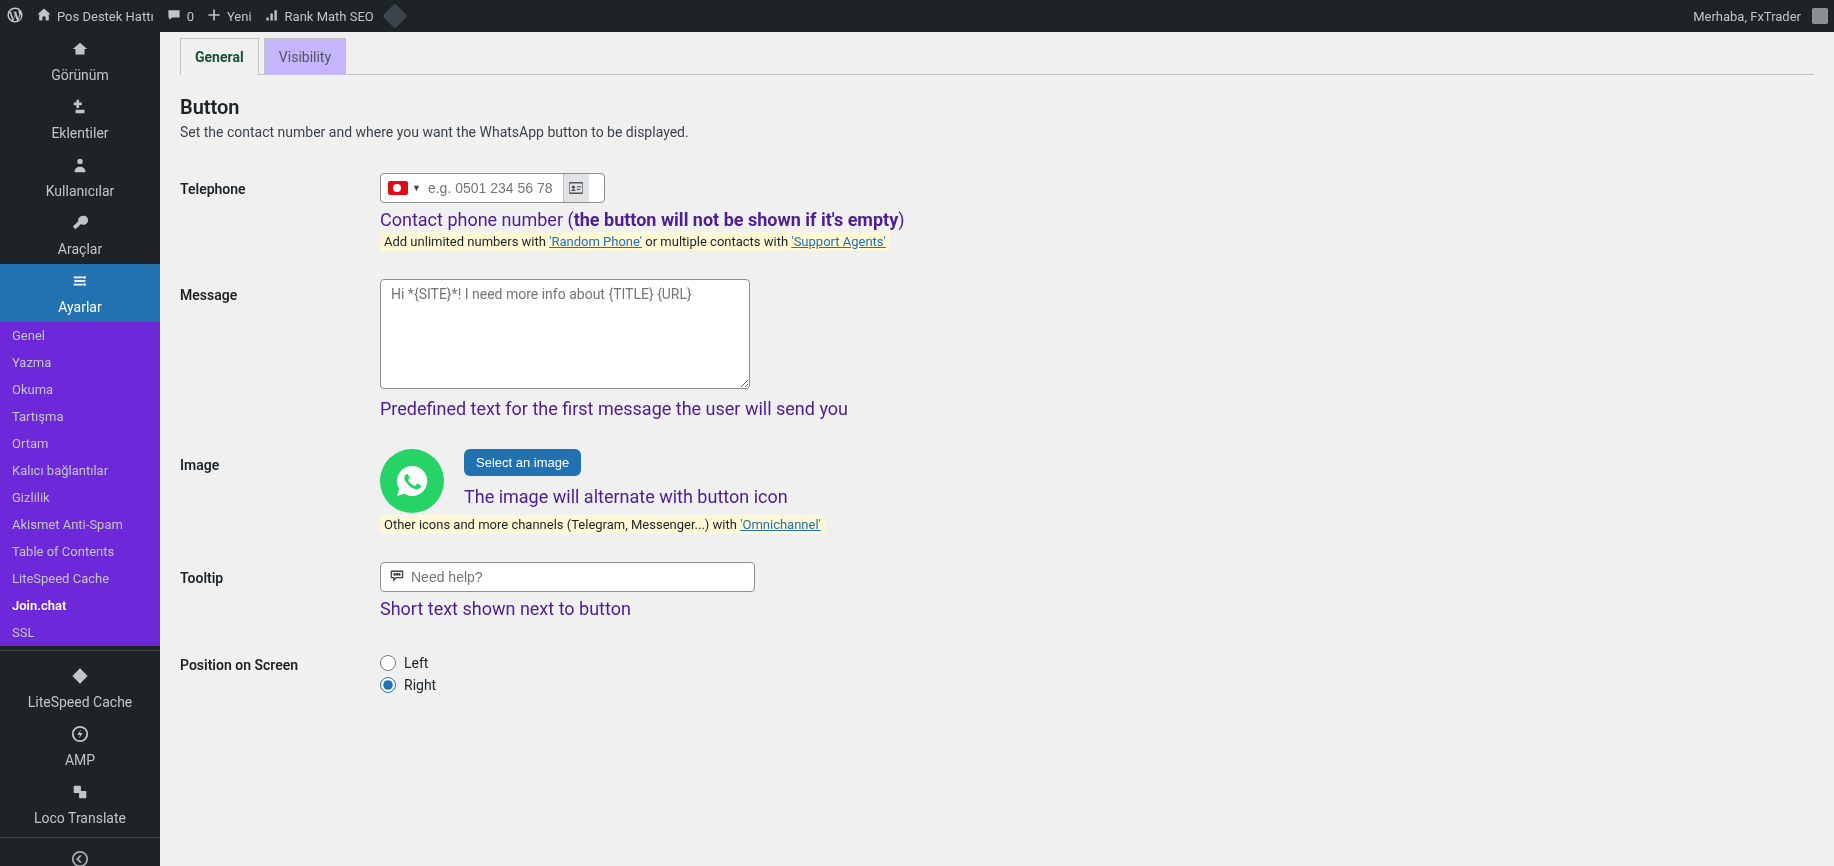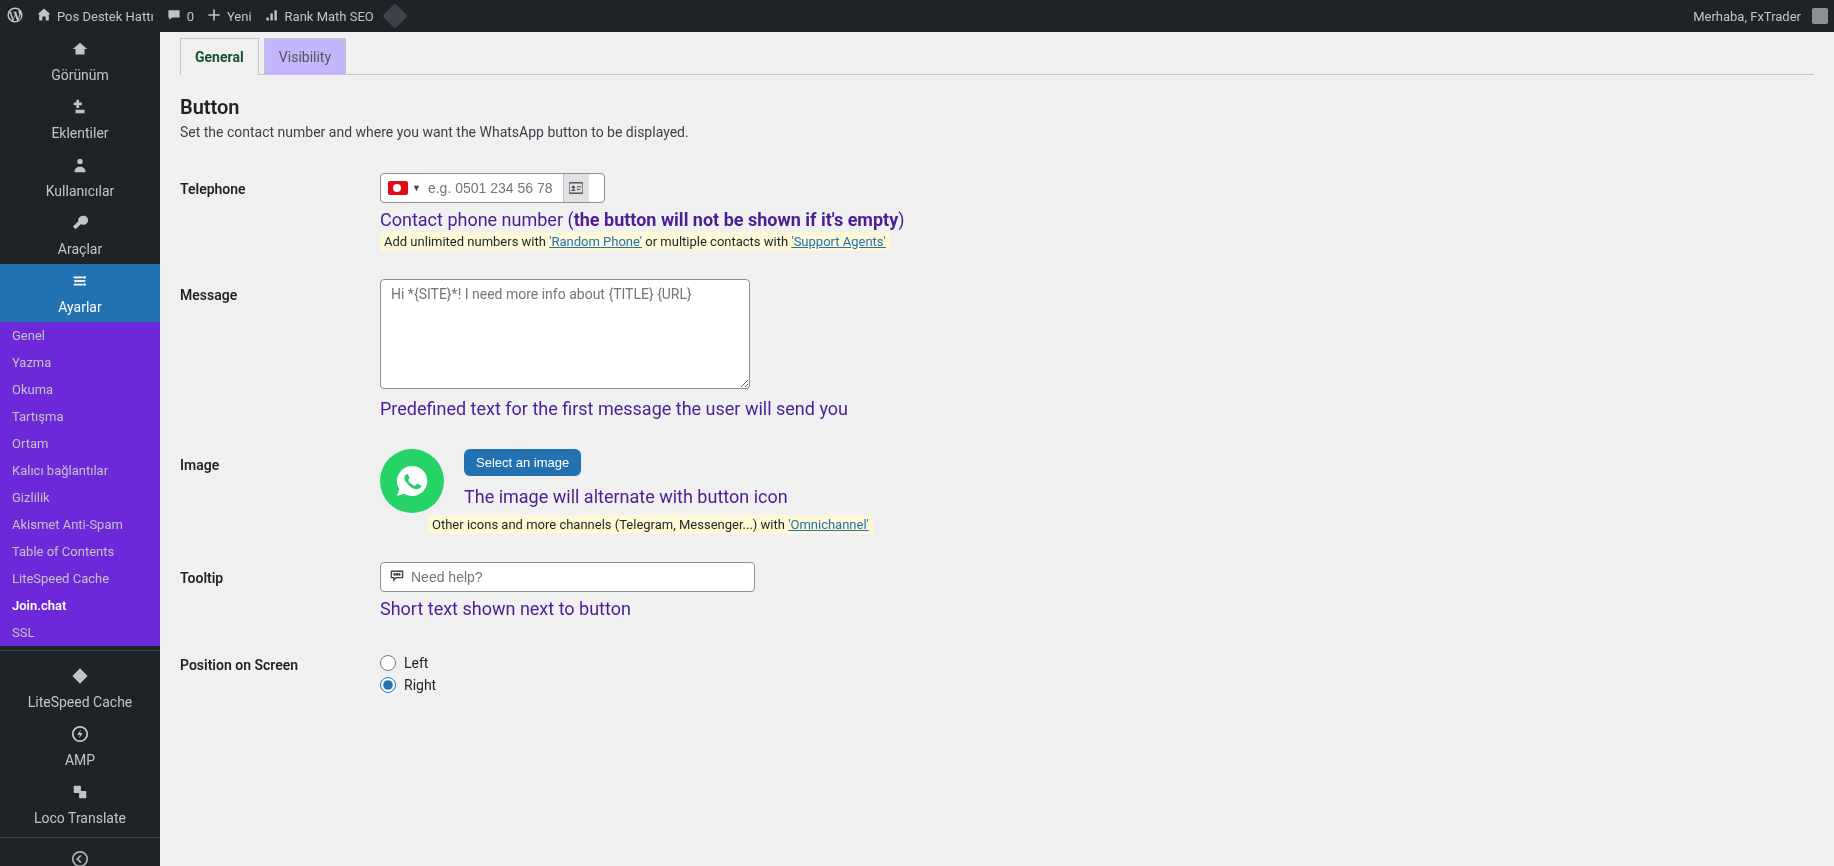--- a/index.html
+++ b/index.html
@@ -349,21 +349,21 @@
           <div class="whatsapp-circle">
             <svg viewBox="0 0 24 24">
                 <path d="M12 2a10 10 0 00-8.5 15.3L2 22l4.9-1.5A10 10 0 1012 2zm5.5 14.2c-.2.6-1.3 1.2-1.8 1.2-.5.1-1 .1-1.6-.1-.4-.1-.9-.3-1.5-.5-2.7-1.2-4.4-3.9-4.6-4.1-.1-.2-1.1-1.4-1.1-2.7s.7-1.9.9-2.2c.2-.2.5-.3.7-.3h.5c.2 0 .4 0 .5.4.2.5.7 1.7.8 1.8.1.1.1.3 0 .4-.1.2-.1.3-.3.4-.1.2-.3.4-.4.5-.1.1-.3.3-.1.6.2.3.8 1.3 1.7 2.1 1.2 1 2.1 1.3 2.4 1.5.3.1.5.1.6-.1.2-.2.7-.8.9-1.1.2-.3.4-.2.6-.1.3.1 1.7.8 1.9.9.3.1.5.2.5.3.1.2.1.7-.1 1.3z"></path>
               </svg>
           </div>
           <div class="img-col">
             <button class="button">Select an image</button>
             <div class="description">The image will alternate with button icon</div>
           </div>
         </div>
-        <div style="margin-top:4px;margin-left:48px;">
+        <div style="margin-top:4px;">
           <span class="highlight">
             <span>Other icons and more channels (Telegram, Messenger...) with </span><a class="link">'Omnichannel'</a>
           </span>
         </div>
       </div>
     </div>
 
     <div class="form-row">
       <div class="form-th">Tooltip</div>
       <div class="form-td">

